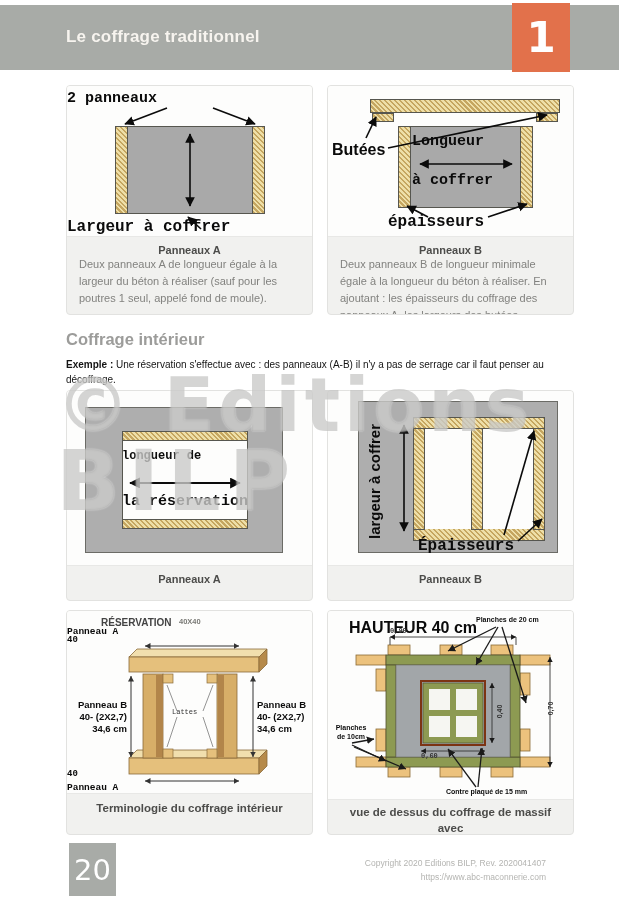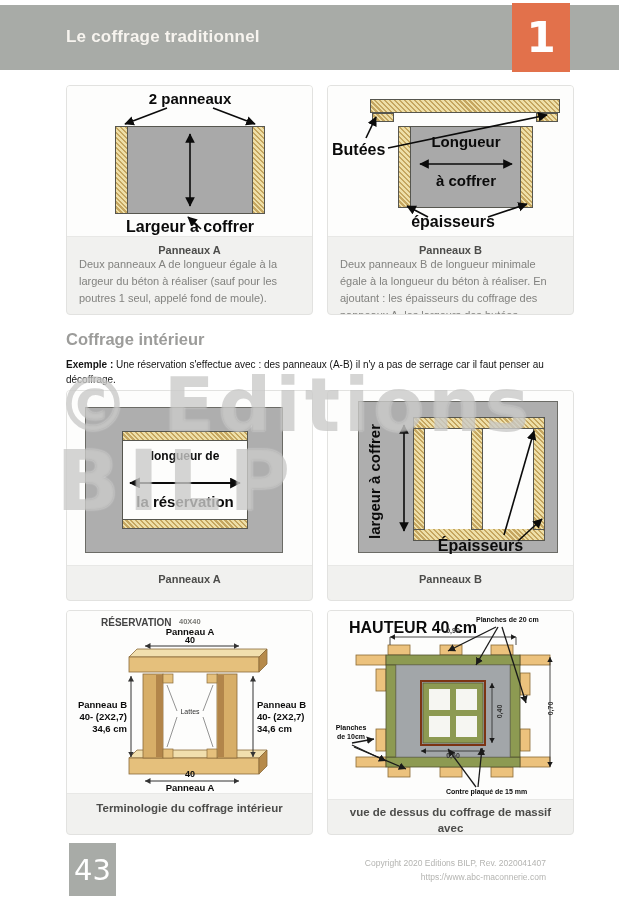--- a/index.html
+++ b/index.html
@@ -14,21 +14,21 @@
   
   .card{position:absolute;width:247px;background:#f1f1ef;border:1px solid #e2e2e0;border-radius:4px;
         overflow:hidden;box-sizing:border-box;}
   .diagram{position:relative;background:#fdfdfc;border-bottom:1px solid #e8e8e6;}
   .cap-zone{padding:7px 12px 0;}
   .cap{font-size:11px;font-weight:bold;color:#4c4c4a;text-align:center;}
   .cap2{font-size:11.5px;line-height:1.35;}
   .desc{font-size:11px;line-height:1.55;color:#82827f;}
   
   .lbl{position:absolute;font-weight:bold;color:#0b0b0b;white-space:nowrap;}
-  .ctr{text-align:center;}
+  .ctr{font-family:Liberation Mono, monospace;}
   .hatchbg{background-color:#eedfa8;
     background-image:repeating-linear-gradient(45deg,rgba(170,128,48,.6) 0 1.5px,transparent 1.5px 3.5px);}
   .hs{border:1px solid #56564f;box-sizing:border-box;}
   .abs{position:absolute;box-sizing:border-box;}
   .asm{position:absolute;display:flex;box-sizing:border-box;}
   .gs{flex:1;background:#a9a9a9;border-top:1px solid #56564f;border-bottom:1px solid #56564f;}
   .graybox{position:absolute;background:#aeaeae;border:1px solid #6b6b66;box-sizing:border-box;}
   svg.ov{position:absolute;left:0;top:0;pointer-events:none;}
   .rot{transform:rotate(-90deg);transform-origin:center;}
   .vtext{position:absolute;font-weight:bold;color:#0b0b0b;writing-mode:vertical-rl;transform:rotate(180deg);}
@@ -326,20 +326,20 @@
       <div class="lbl rot" style="left:165px;top:97px;font-size:7px;color:#333;">0,40</div>
       <div class="lbl ctr" style="left:93px;width:64px;top:141px;font-size:7px;color:#333;">0,60</div>
     </div>
     <div class="cap-zone" style="padding-top:5px;">
       <div class="cap cap2">vue de dessus du coffrage de massif avec</div>
 
     </div>
   </div>
 
   <div class="pagenum-box">
-    <span class="pagenum">43</span>
+    <span class="pagenum">20</span>
   </div>
   <div class="copyright">
     <div>Copyright 2020 Editions BILP, Rev. 2020041407</div>
     <div>https://www.abc-maconnerie.com</div>
   </div>
 
 </div>
 
 </body></html>

